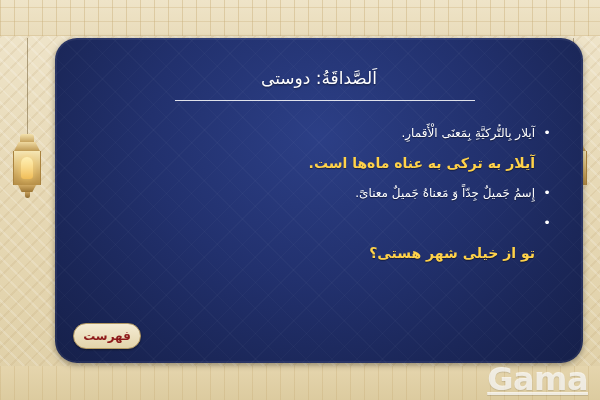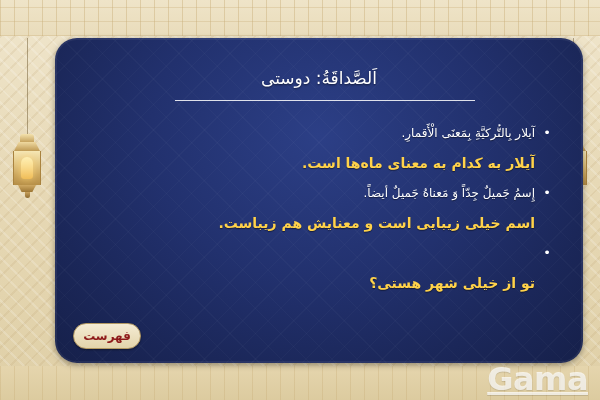--- a/index.html
+++ b/index.html
@@ -284,32 +284,28 @@
 
     <div class="list">
 
       <div class="row">
         <span class="bullet">•</span>
         <span class="txt ar">آیلار بِالتُّرکیَّةِ بِمَعنَى الْأَقمارِ.</span>
       </div>
 
       <div class="row">
         <span class="bullet hidden"></span>
-        <span class="txt fa">آیلار به کدام به معنای ماه‌ها است.</span>
+        <span class="txt fa">آیلار به ترکی به عناه ماه‌ها است.</span>
       </div>
 
       <div class="row">
         <span class="bullet">•</span>
-        <span class="txt ar">إِسمُ جَمیلٌ جِدّاً وَ مَعناهُ جَمیلٌ أیضاً.</span>
-      </div>
-
-      <div class="row">
-        <span class="bullet hidden"></span>
-        <span class="txt fa">اسم خیلی زیبایی است و معنایش هم زیباست.</span>
-      </div>
+        <span class="txt ar">إِسمُ جَمیلٌ جِدّاً وَ مَعناهُ جَمیلٌ معنایً.</span>
+      </div>
+
 
       <div class="row">
         <span class="bullet">•</span>
       </div>
 
       <div class="row">
         <span class="bullet hidden"></span>
         <span class="txt fa">تو از خیلی شهر هستی؟</span>
       </div>
 

